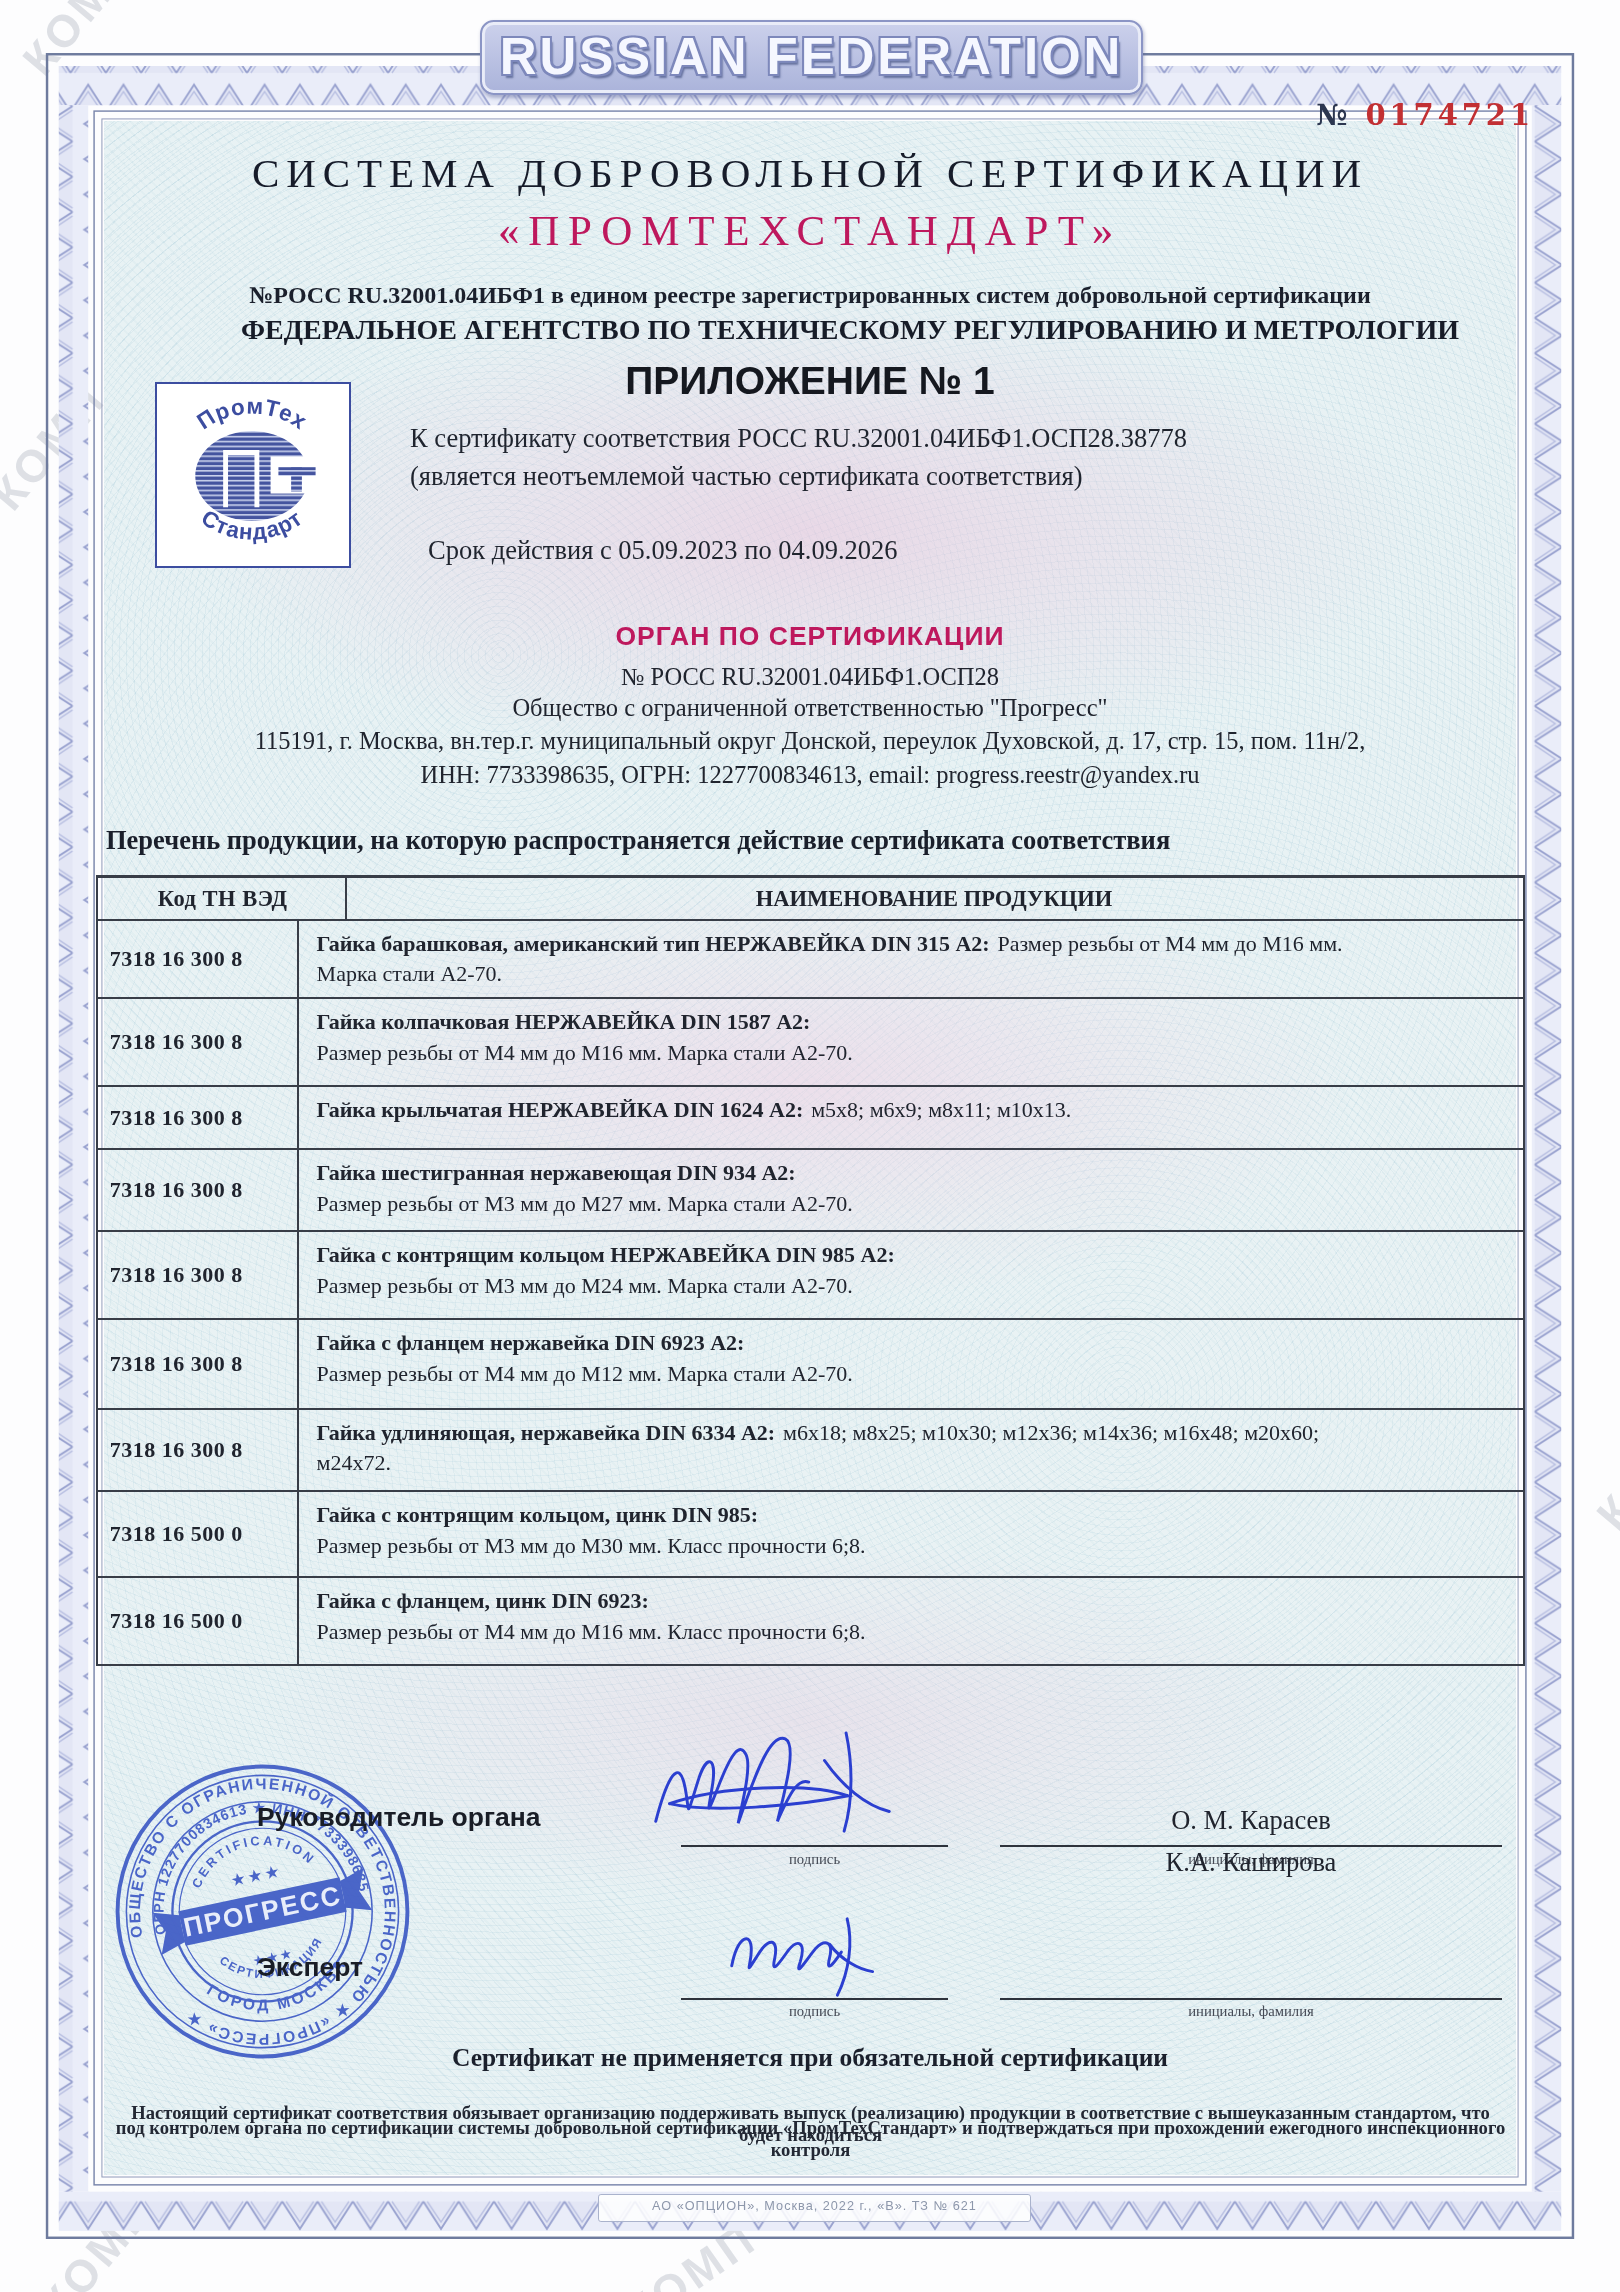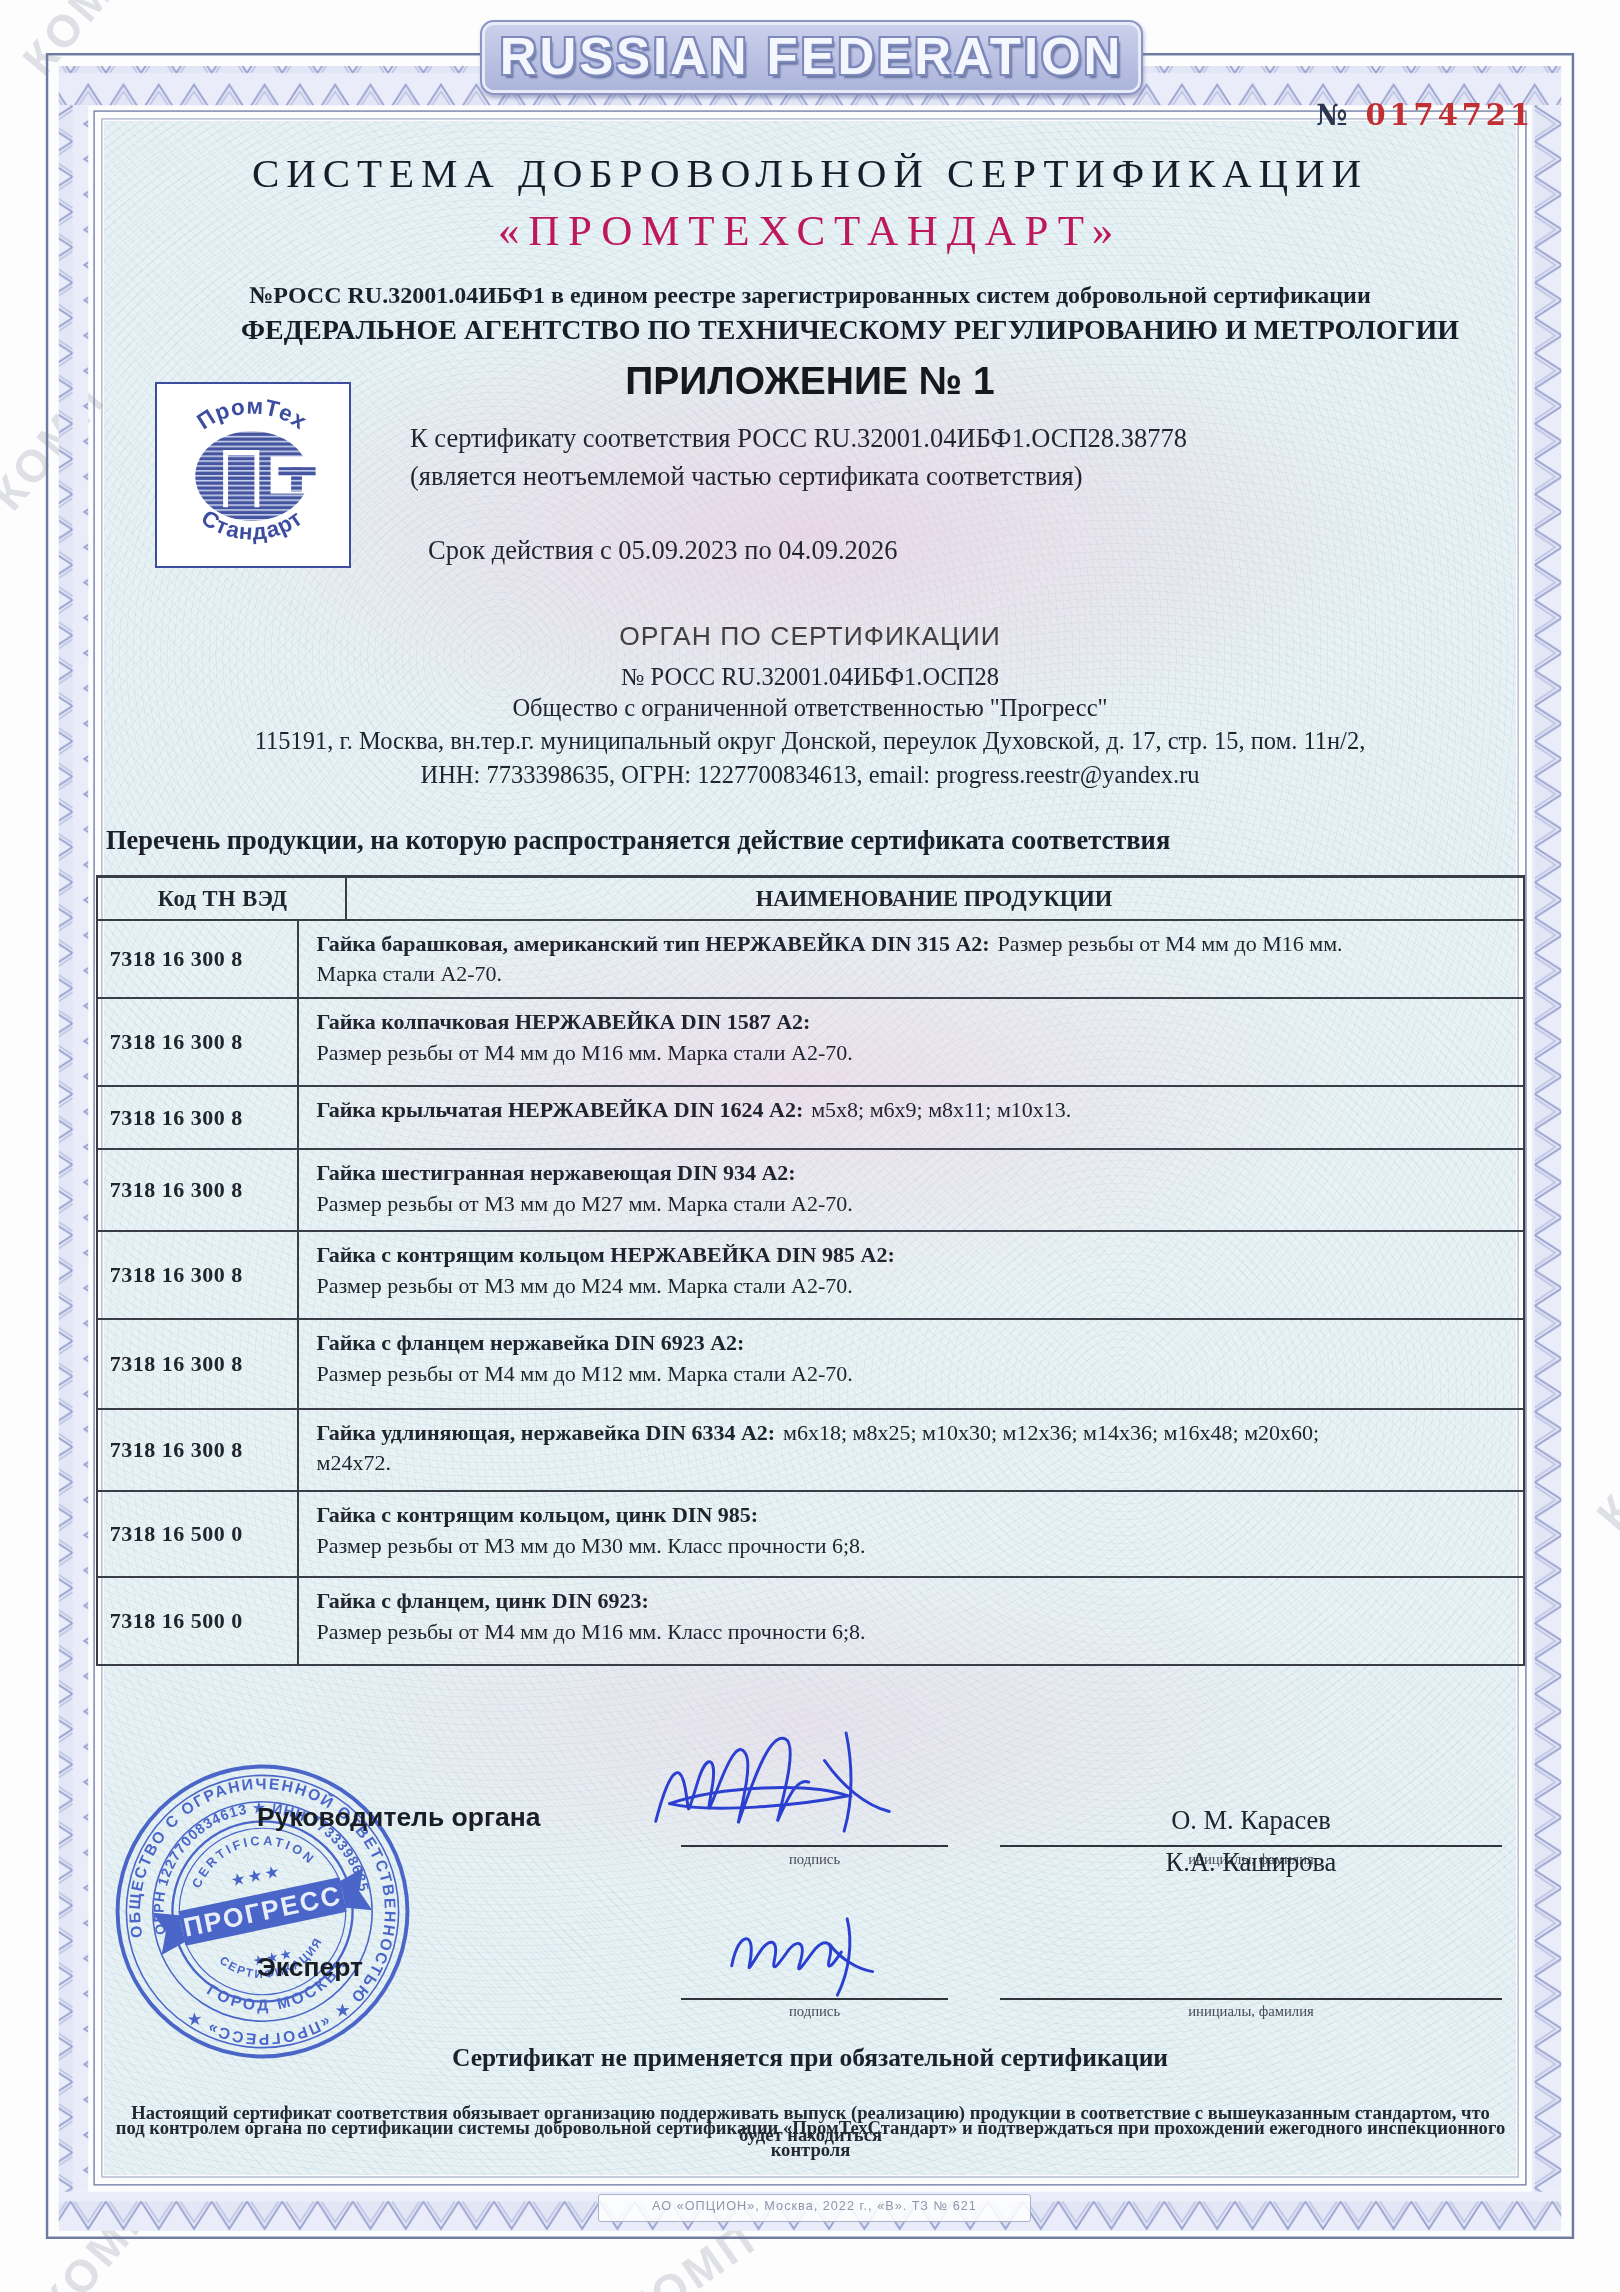--- a/index.html
+++ b/index.html
@@ -47,21 +47,21 @@
   #logo-box{left:155px;top:382px;width:196px;height:186px;background:#fff;
     border:2.9px solid #3c4da0;box-sizing:border-box;}
 
   
   .cert-line{left:410px;font-size:26.5px;color:#1f242e;}
   #cert-line1{top:423px;}
   #cert-line2{top:461px;}
   #cert-line3{top:535px;margin-left:18px;}
 
   
-  #body-heading{top:621px;font-family:"Liberation Sans",sans-serif;font-weight:400;font-size:26.5px;letter-spacing:1px;color:#404040;}
+  #body-heading{top:621px;font-family:"Liberation Sans",sans-serif;font-weight:700;font-size:26.5px;letter-spacing:1px;color:#be185d;}
   #body-number{top:663px;font-size:24.5px;}
   #body-company{top:694px;font-size:24.5px;}
   #body-address{top:727px;font-size:24.5px;}
   #body-contacts{top:761px;font-size:24.5px;}
   #products-heading{left:106px;top:825px;font-size:26.5px;font-weight:bold;color:#1a1f2b;}
 
   
   #ptable{left:96px;top:875px;width:1429px;border:2px solid #383d47;border-top-width:3.9px;
     box-sizing:border-box;background:rgba(255,255,255,.06);}
   .trow{display:flex;border-top:2px solid #383d47;}

